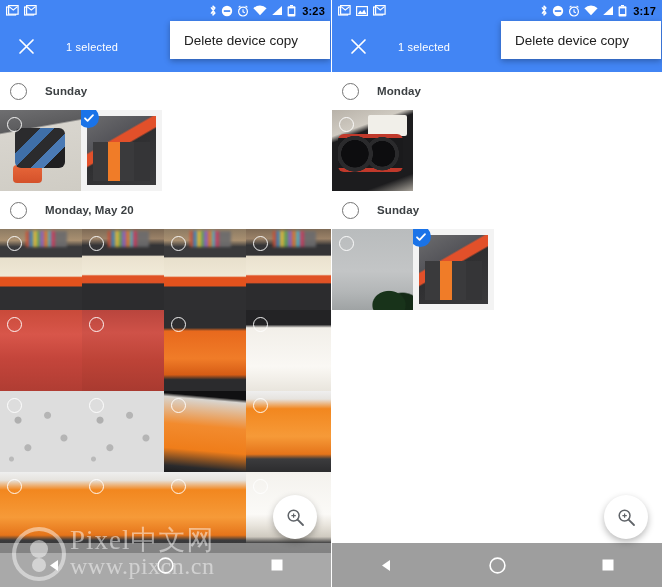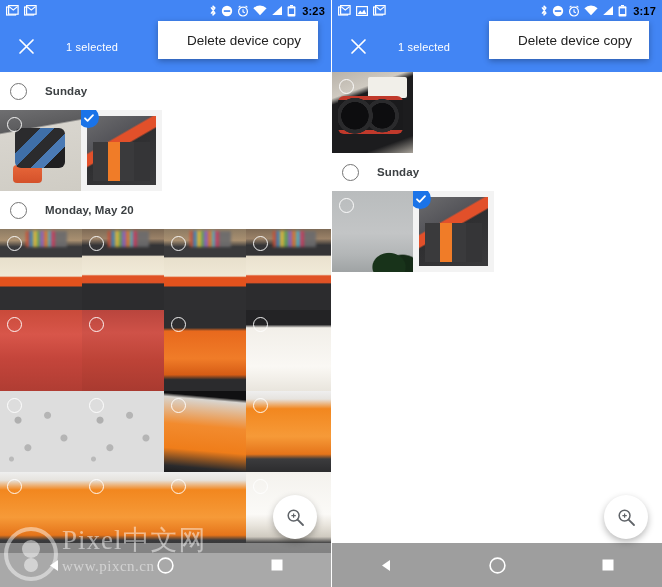--- a/index.html
+++ b/index.html
@@ -60,26 +60,25 @@
   .toolbar-title {
     margin-left: 28px;
     font-size: 11px;
     letter-spacing: 0.2px;
   }
 
   
   .menu {
     position: absolute;
     top: 21px;
-    right: 13px;
+    right: 1px;
     width: 160px;
     background: #ffffff;
     box-shadow: 0 2px 6px rgba(0,0,0,0.30);
     z-index: 40;
-    padding-left: 15px;
   }
   .menu-item {
     height: 38px;
     display: flex;
     align-items: center;
     padding-left: 14px;
     font-size: 13.5px;
     color: #212121;
     cursor: pointer;
   }
@@ -249,21 +248,21 @@
     align-items: center;
     justify-content: space-around;
     z-index: 25;
   }
   .navbar.translucent { background: rgba(150,150,150,0.82); }
   .nav-btn { display: flex; align-items: center; justify-content: center; cursor: pointer; }
 
   
   .watermark {
     position: absolute;
-    left: 0; bottom: 0;
+    left: 8px; bottom: 0;
     width: 331px; height: 62px;
     z-index: 60;
     pointer-events: none;
     display: flex;
     align-items: flex-start;
     opacity: .55;
   }
   .wm-logo {
     width: 54px; height: 54px;
     border-radius: 50%;
@@ -280,21 +279,21 @@
   }
   .wm-text { margin-left: 4px; margin-top: 0px; }
   .wm-top {
     font-size: 27px;
     color: rgba(255,255,255,.9);
     font-family: "Liberation Serif", serif;
     line-height: 30px;
     letter-spacing: 1px;
   }
   .wm-bot {
-    font-size: 15px;
+    font-size: 24px;
     color: rgba(255,255,255,.85);
     font-family: "Liberation Serif", serif;
     line-height: 22px;
     letter-spacing: .5px;
   }
   .content { position: relative; }
 </style>
 </head>
 <body>
 
@@ -593,20 +592,24 @@
       </div>
       <div class="toolbar-title">1 selected</div>
     </div>
 
     <div class="menu">
       <div class="menu-item">Delete device copy</div>
     </div>
 
     <div class="content">
 
+      <div class="day-header">
+        <div class="day-check"></div>
+        <div class="day-label">Monday</div>
+      </div>
       <div class="row">
         <div class="tile" style="width:81px;height:81px">
           <div class="art gpu"></div>
           <div class="thumbcheck"></div>
         </div>
       </div>
 
       <div class="day-header">
         <div class="day-check"></div>
         <div class="day-label">Sunday</div>

